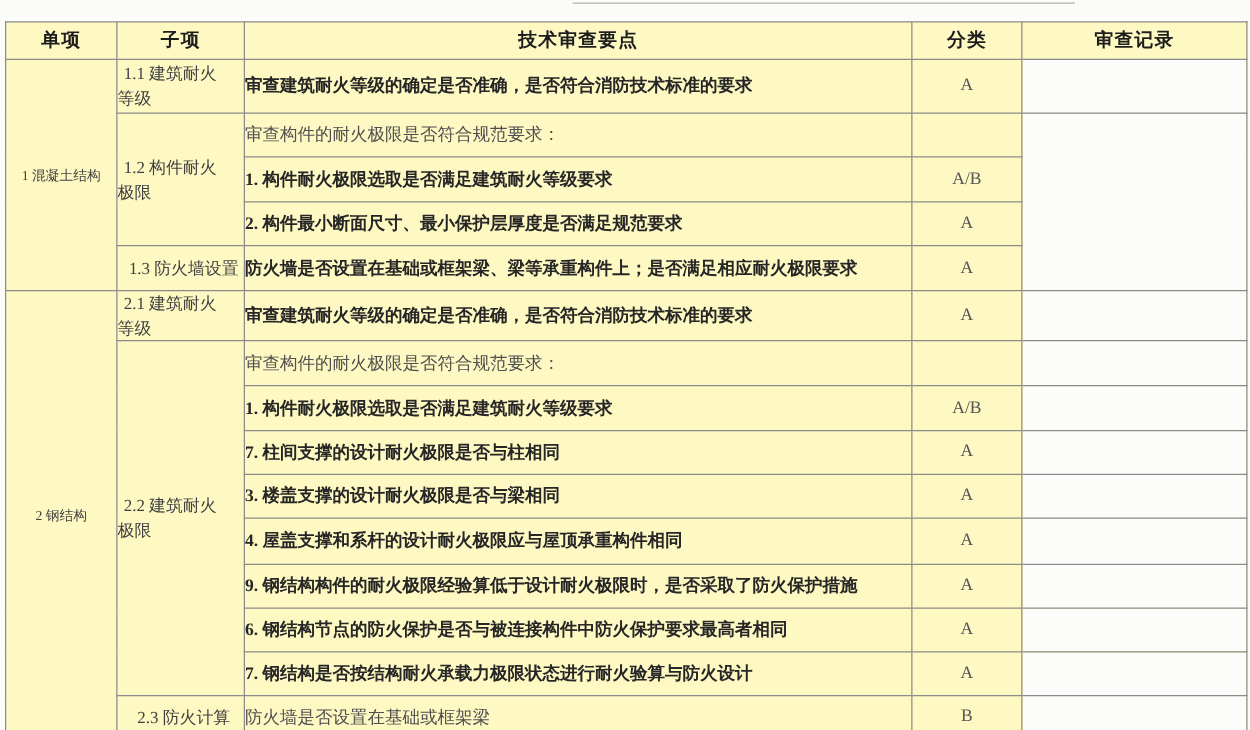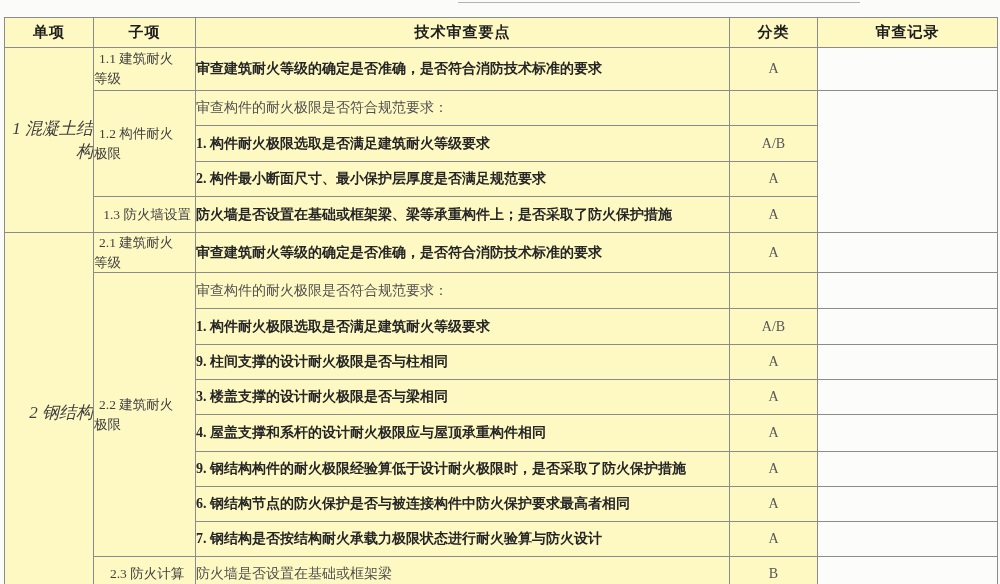--- a/index.html
+++ b/index.html
@@ -25,24 +25,23 @@
     border:1px solid #8b8b8b;
     padding:0;
     vertical-align:middle;
     overflow:hidden;
   }
   th.hdr{
     font-size:15px;font-weight:bold;color:#1d1d1d;
     text-align:center;letter-spacing:1px;
   }
   td.item-cell{
-    font-size:17px;color:#3f3f3f;
-    text-align:right;padding-left:8px;
+    font-size:11px;color:#3f3f3f;
+    text-align:center;padding-left:8px;
     vertical-align:middle;
-    font-style:italic;
   }
   td.sub-cell{
     font-size:13.5px;color:#3f3f3f;
     vertical-align:middle;line-height:1.45;
   }
   td.sub-cell .l1{display:block;text-align:left;padding-left:5px;}
   td.sub-cell .l2{display:block;text-align:left;}
   td.sub-cell.single{text-align:center;padding-left:5px;}
   td.point-cell{
     font-size:14px;text-align:left;padding-left:8px;padding-right:4px;
@@ -103,21 +102,21 @@
     <td class="cat-cell">A/B</td>
   </tr>
 
   <tr style="height:35px">
     <td class="point-cell strong">2. 构件最小断面尺寸、最小保护层厚度是否满足规范要求</td>
     <td class="cat-cell">A</td>
   </tr>
 
   <tr style="height:36px">
     <td class="sub-cell single">1.3 防火墙设置</td>
-    <td class="point-cell strong">防火墙是否设置在基础或框架梁、梁等承重构件上；是否采取了防火保护措施</td>
+    <td class="point-cell strong">防火墙是否设置在基础或框架梁、梁等承重构件上；是否满足相应耐火极限要求</td>
     <td class="cat-cell">A</td>
   </tr>
 
   <tr style="height:36px">
     <td class="item-cell" rowspan="10">2 钢结构</td>
     <td class="sub-cell">
       <span class="l1">2.1 建筑耐火</span>
       <span class="l2">等级</span>
     </td>
     <td class="point-cell strong">审查建筑耐火等级的确定是否准确，是否符合消防技术标准的要求</td>
@@ -135,21 +134,21 @@
     <td class="rec-cell"></td>
   </tr>
 
   <tr style="height:36px">
     <td class="point-cell strong">1. 构件耐火极限选取是否满足建筑耐火等级要求</td>
     <td class="cat-cell">A/B</td>
     <td class="rec-cell"></td>
   </tr>
 
   <tr style="height:35px">
-    <td class="point-cell strong">9. 柱间支撑的设计耐火极限是否与柱相同</td>
+    <td class="point-cell strong">7. 柱间支撑的设计耐火极限是否与柱相同</td>
     <td class="cat-cell">A</td>
     <td class="rec-cell"></td>
   </tr>
 
   <tr style="height:35px">
     <td class="point-cell strong">3. 楼盖支撑的设计耐火极限是否与梁相同</td>
     <td class="cat-cell">A</td>
     <td class="rec-cell"></td>
   </tr>
 

